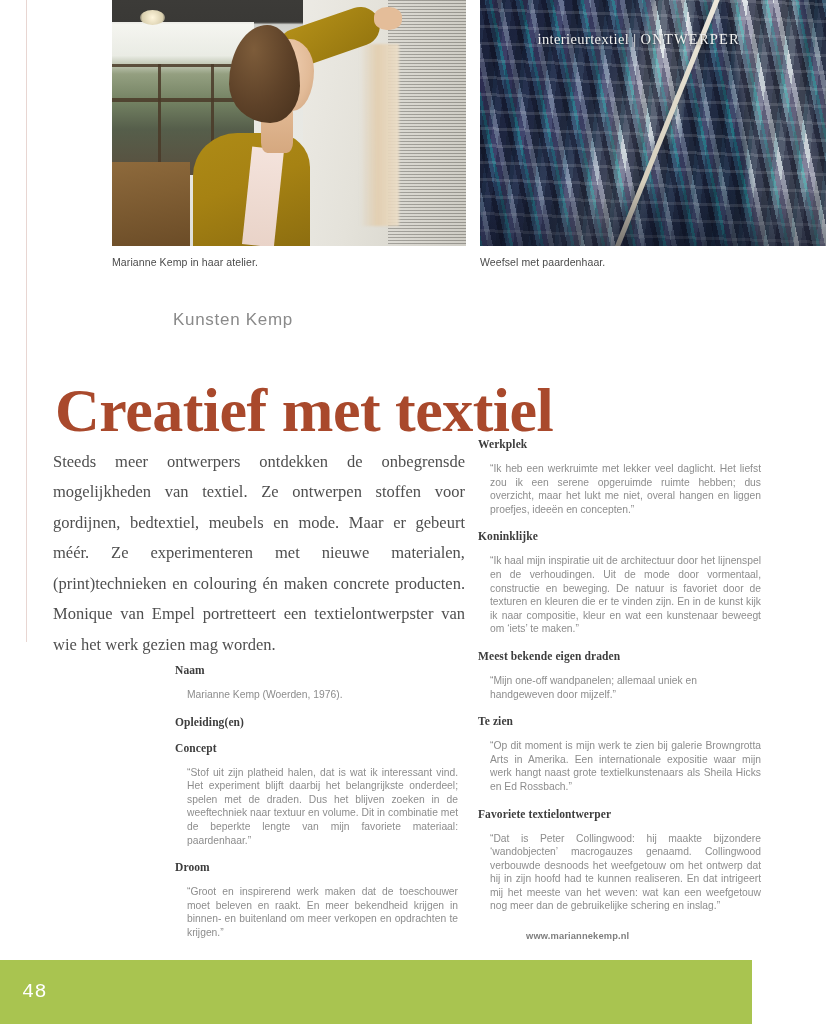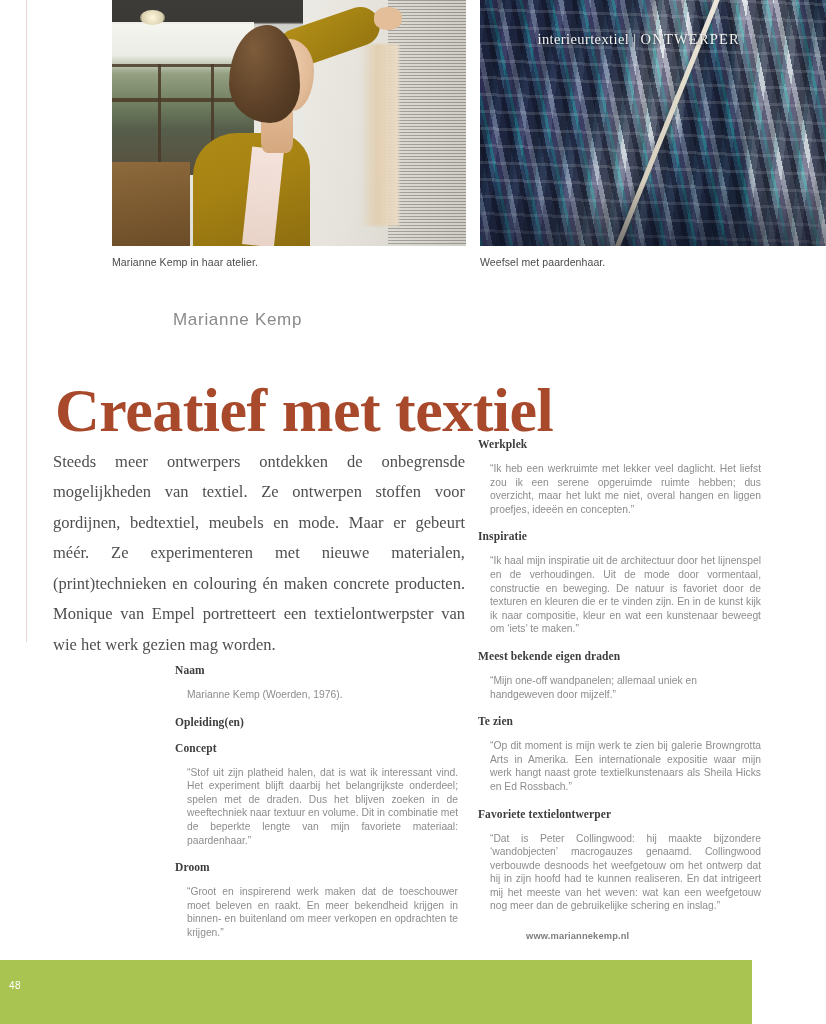--- a/index.html
+++ b/index.html
@@ -217,23 +217,23 @@
     font-size:9.3px;font-weight:bold;color:#7e7e7e;
     letter-spacing:.15px;margin-top:18px;margin-left:48px;
   }
 
   
   #footer{
     position:absolute;left:0;bottom:0;width:100%;height:64px;
     background:#a9c450;
   }
   #page-number{
-    position:absolute;left:9px;top:20px;
-    font-family:Liberation Sans, sans-serif;
-    font-size:10px;color:#ffffff;letter-spacing:.5px;
+    position:absolute;left:22px;top:20px;
+    font-family:Liberation Mono, monospace;
+    font-size:20px;color:#ffffff;letter-spacing:.5px;
   }
 </style>
 </head>
 <body>
 
 <div id="page">
 
   <div class="left-rule"></div>
 
   <div class="photo" id="photo-atelier">
@@ -268,21 +268,21 @@
     <div class="wf-dark"></div>
   </div>
 
   <div class="banner">
     <span class="light">interieurtextiel</span><span> | </span><span class="caps">ONTWERPER</span>
   </div>
 
   <div class="caption" id="cap-left">Marianne Kemp in haar atelier.</div>
   <div class="caption" id="cap-right">Weefsel met paardenhaar.</div>
 
-  <div id="kicker">Marianne Kemp</div>
+  <div id="kicker">Kunsten Kemp</div>
   <h1 id="headline">Creatief met textiel</h1>
 
   <p id="intro">Steeds meer ontwerpers ontdekken de onbegrensde mogelijkheden van textiel. Ze ontwerpen stoffen voor gordijnen, bedtextiel, meubels en mode. Maar er gebeurt méér. Ze experimenteren met nieuwe materialen, (print)technieken en colouring én maken concrete producten. Monique van Empel portretteert een textielontwerpster van wie het werk gezien mag worden.</p>
 
   <div class="qa-col" id="col-left">
     <div class="qa-item">
       <div class="qa-h">Naam</div>
       <p class="qa-b noj">Marianne Kemp (Woerden, 1976).</p>
     </div>
     <div class="qa-item">
@@ -297,21 +297,21 @@
       <p class="qa-b">“Groot en inspirerend werk maken dat de toeschouwer moet beleven en raakt. En meer bekendheid krijgen in binnen- en buitenland om meer verkopen en opdrachten te krijgen.”</p>
     </div>
   </div>
 
   <div class="qa-col" id="col-right">
     <div class="qa-item">
       <div class="qa-h">Werkplek</div>
       <p class="qa-b">“Ik heb een werkruimte met lekker veel daglicht. Het liefst zou ik een serene opgeruimde ruimte hebben; dus overzicht, maar het lukt me niet, overal hangen en liggen proefjes, ideeën en concepten.”</p>
     </div>
     <div class="qa-item">
-      <div class="qa-h">Inspiratie</div>
+      <div class="qa-h">Koninklijke</div>
       <p class="qa-b">“Ik haal mijn inspiratie uit de architectuur door het lijnenspel en de verhoudingen. Uit de mode door vormentaal, constructie en beweging. De natuur is favoriet door de texturen en kleuren die er te vinden zijn. En in de kunst kijk ik naar compositie, kleur en wat een kunstenaar beweegt om ‘iets’ te maken.”</p>
     </div>
     <div class="qa-item">
       <div class="qa-h">Meest bekende eigen draden</div>
       <p class="qa-b noj">“Mijn one-off wandpanelen; allemaal uniek en handgeweven door mijzelf.”</p>
     </div>
     <div class="qa-item">
       <div class="qa-h">Te zien</div>
       <p class="qa-b">“Op dit moment is mijn werk te zien bij galerie Browngrotta Arts in Amerika. Een internationale expositie waar mijn werk hangt naast grote textielkunstenaars als Sheila Hicks en Ed Rossbach.”</p>
     </div>

